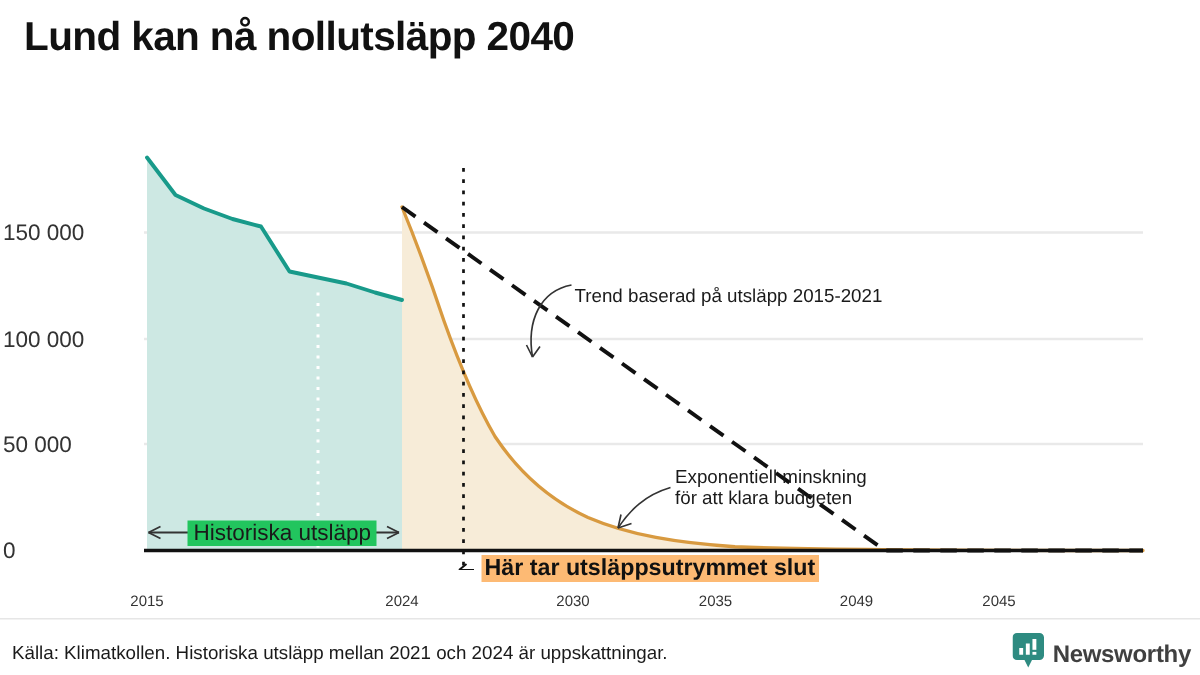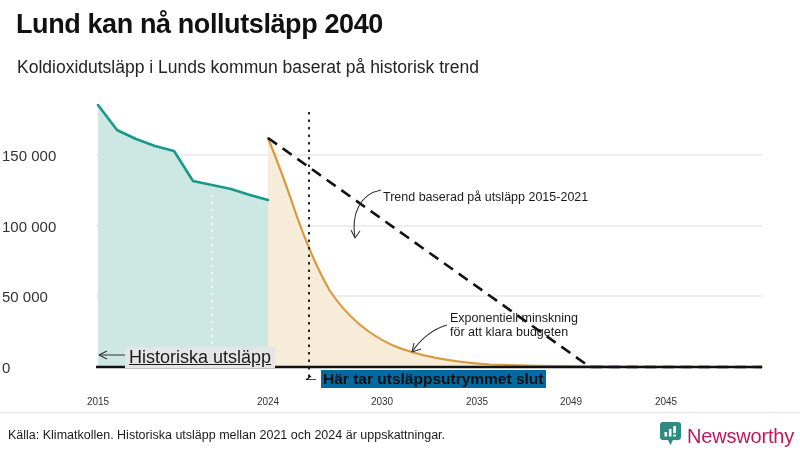--- a/index.html
+++ b/index.html
@@ -38,51 +38,50 @@
   .xtick{
     position:absolute;top:0;transform:translateX(-50%);
     font-size:10px;color:#333;white-space:nowrap;
   }
 
   .annot{
     position:absolute;font-size:12.5px;color:#1a1a1a;white-space:nowrap;
     line-height:14px;
   }
   .annot-hist{
-    position:absolute;font-size:18px;color:#1a1a1a;white-space:nowrap;
-    background:#e5e5e5;padding:0 4px;text-decoration:underline;
+    position:absolute;font-size:15px;color:#1a1a1a;white-space:nowrap;
+    background:#22c55e;padding:0 4px;
   }
   .highlight{
     position:absolute;
     font-size:15.5px;font-weight:bold;color:#111;
-    background:#0369a1;white-space:nowrap;padding:0 2px;
+    background:#fdba74;white-space:nowrap;padding:0 2px;
   }
 
   .footer{
     position:absolute;left:8px;top:428px;
     font-size:12.5px;color:#1a1a1a;white-space:nowrap;
   }
   .logo{
     position:absolute;right:6px;top:422px;
     display:flex;align-items:center;gap:6px;
   }
   .logo-text{
-    font-size:20px;font-weight:400;color:#be185d;letter-spacing:-0.2px;
+    font-size:16px;font-weight:700;color:#404040;letter-spacing:-0.2px;
   }
   .divider{
     position:absolute;left:0;top:412px;width:800px;height:1px;background:#e6e6e6;
   }
 </style>
 </head>
 <body>
 
 <div id="root">
 
   <div class="title">Lund kan nå nollutsläpp 2040</div>
-  <div class="subtitle">Koldioxidutsläpp i Lunds kommun baserat på historisk trend</div>
 
   <div class="ylabels">
     <div class="ytick" style="top:57px">150 000</div>
     <div class="ytick" style="top:128px">100 000</div>
     <div class="ytick" style="top:198px">50 000</div>
     <div class="ytick" style="top:269px">0</div>
   </div>
 
   <div class="plot">
     <svg width="800" height="290" viewBox="0 0 800 290" xmlns="http://www.w3.org/2000/svg">

